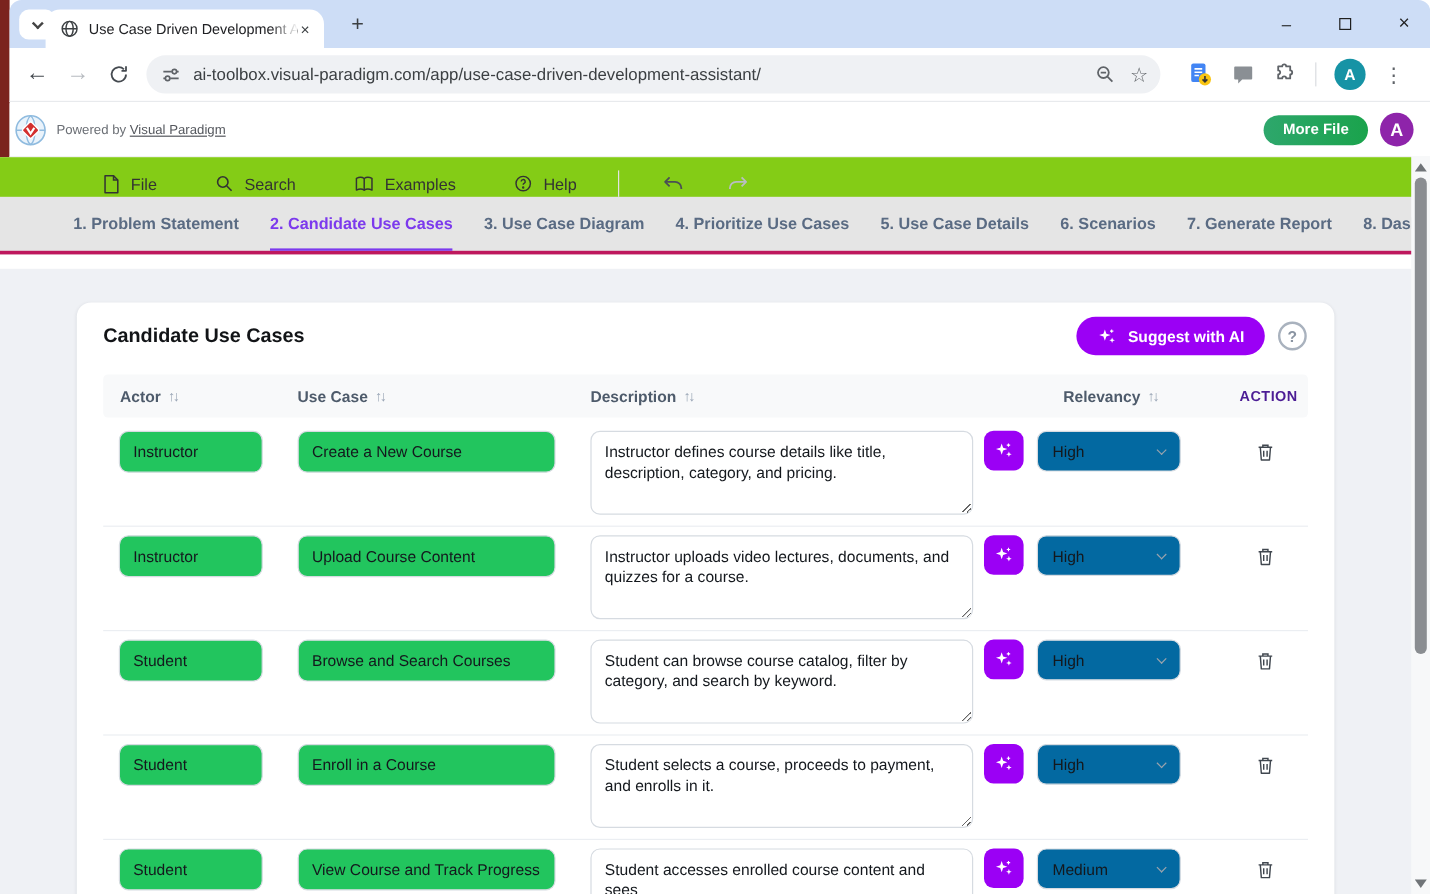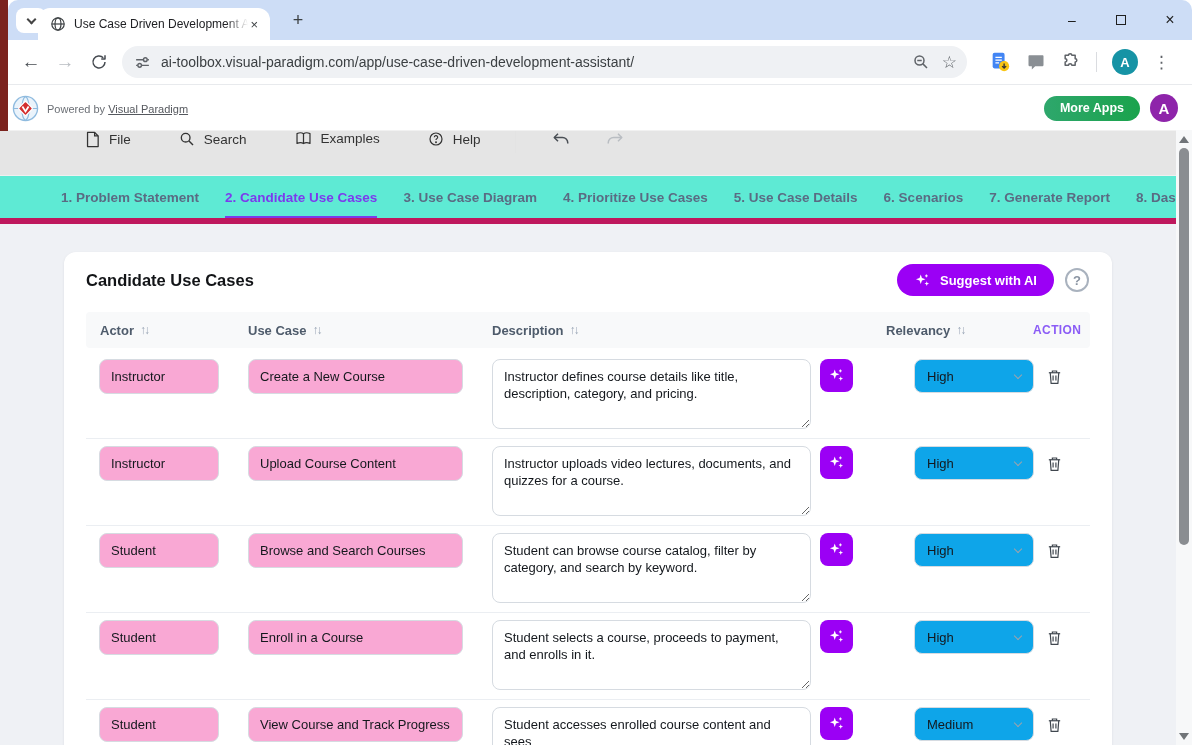--- a/index.html
+++ b/index.html
@@ -57,30 +57,30 @@
   .app-sub { font-size:11px; color:#6B6F75; margin-top:1px; }
   .app-sub a { color:#55585E; text-decoration:underline; cursor:pointer; }
   .more-apps { height:25px; padding:0 16px; border:none; border-radius:13px; cursor:pointer;
     background:linear-gradient(90deg, var(--green1,#2EA76C), var(--green2,#1AA34C));
     color:#fff; font-size:12.5px; font-weight:bold; font-family:inherit; }
   .hdr-avatar { width:28px; height:28px; border-radius:50%; background:var(--hdr-avatar,#8E24AA); color:#fff;
     font-size:15px; font-weight:bold; display:flex; align-items:center; justify-content:center;
     border:none; cursor:pointer; margin:0 14px 0 10px; }
 
   
-  .menubar { position:absolute; left:0; top:131px; right:0; height:45px; background:#e5e5e5;
-    border-bottom:1px solid #F0F0F0; display:flex; align-items:flex-start; padding-left:85px; }
+  .menubar { position:absolute; left:0; top:131px; right:0; height:45px; background:#84cc16;
+    border-bottom:1px solid #F0F0F0; display:flex; align-items:center; padding-left:85px; }
   .menu-item { display:flex; align-items:center; gap:9px; border:none; background:none; cursor:pointer;
     font-family:inherit; font-size:13.5px; color:#333; margin-right:48px; }
   .menu-sep { width:1px; height:22px; background:#E3E3E3; margin:0 0 0 -14px; }
   .undo-btn, .redo-btn { border:none; background:none; cursor:pointer; margin-left:36px; }
 
   
-  .steps { position:absolute; left:0; top:176px; right:0; height:48px; background:#5eead4;
-    border-bottom:6px solid #be185d; display:flex; align-items:stretch; padding-left:61px; gap:26px; }
+  .steps { position:absolute; left:0; top:164px; right:0; height:48px; background:#e5e5e5;
+    border-bottom:3px solid #be185d; display:flex; align-items:stretch; padding-left:61px; gap:26px; }
   .step { position:relative; display:flex; align-items:center; border:none; background:none; cursor:pointer;
     font-family:inherit; font-size:13.5px; font-weight:600; color:#5A6B83; white-space:nowrap; }
   .step.active { color:var(--step,#7C3AED); }
   .step.active::after { content:""; position:absolute; left:0; right:0; bottom:0; height:2px; background:var(--step,#7C3AED); }
 
   
   .content { position:absolute; left:0; top:224px; right:0; height:521px; background:#EFF1F5; }
   .card { position:absolute; left:64px; top:28px; width:1048px; height:620px; background:#fff;
     border-radius:12px; box-shadow:0 1px 3px rgba(16,24,40,.08); }
   .card-head { display:flex; align-items:center; padding:12px 23px 16px 22px; }
@@ -89,35 +89,35 @@
     color:#fff; font-family:inherit; font-size:13px; font-weight:bold; display:flex; align-items:center; gap:9px; cursor:pointer; }
   .help-circle { width:24px; height:24px; margin-left:11px; border:2px solid #A9B2BE; border-radius:50%;
     background:none; color:#8A94A2; font-size:13px; font-weight:bold; display:flex; align-items:center;
     justify-content:center; cursor:pointer; }
 
   .colheader { position:relative; margin:0 22px; height:36px; background:#F8F9FA; border-radius:4px; }
   .colheader .col { position:absolute; top:0; height:36px; display:flex; align-items:center; gap:6px;
     font-size:13px; font-weight:bold; color:#4E5B6B; cursor:pointer; background:none; border:none; font-family:inherit; }
   .sort-ic { color:#9AA6B6; font-size:12px; letter-spacing:-2px; }
   .col.c-actor { left:14px; } .col.c-usecase { left:162px; } .col.c-desc { left:406px; }
-  .col.c-relev { left:800px; } .col.c-action { left:947px; font-size:12px; color:#8b5cf6; letter-spacing:.4px; cursor:default; }
+  .col.c-relev { left:800px; } .col.c-action { left:947px; font-size:12px; color:#4c1d95; letter-spacing:.4px; cursor:default; }
 
   .rows { margin-top:4px; }
   .row { position:relative; height:87px; margin:0 22px; border-bottom:1px solid #EBEEF2; }
   .inp { position:absolute; top:7px; height:35px; border:1px solid #D6DBE1; border-radius:8px;
-    font-family:inherit; font-size:13px; color:#14181D; padding:0 11px; background:#f9a8d4; }
+    font-family:inherit; font-size:13px; color:#14181D; padding:0 11px; background:#22c55e; }
   .inp.actor { left:13px; width:120px; }
   .inp.usecase { left:162px; width:215px; }
   .desc { position:absolute; left:406px; top:7px; width:319px; height:70px; border:1px solid #D6DBE1;
     border-radius:8px; font-family:inherit; font-size:13px; line-height:1.33; color:#14181D;
     padding:8px 11px; resize:both; background:#fff; }
   .sparkle-btn { position:absolute; left:734px; top:7px; width:33px; height:33px; border:none; border-radius:8px;
     background:var(--ai,#9B00F5); display:flex; align-items:center; justify-content:center; cursor:pointer; }
-  .select { position:absolute; left:828px; top:7px; width:120px; height:34px; border:1px solid #D6DBE1;
-    border-radius:8px; background:#0ea5e9; display:flex; align-items:center; padding:0 12px; cursor:pointer; }
+  .select { position:absolute; left:778px; top:7px; width:120px; height:34px; border:1px solid #D6DBE1;
+    border-radius:8px; background:#0369a1; display:flex; align-items:center; padding:0 12px; cursor:pointer; }
   .sel-val { flex:1; font-size:13px; color:#14181D; }
   .select .chev { border-color:#9AA3AD; width:6px; height:6px; border-width:1.5px; }
   .trash { position:absolute; left:956px; top:13px; width:24px; height:24px; border:none; background:none;
     cursor:pointer; display:flex; align-items:center; justify-content:center; }
 
   
   .scrollbar { position:absolute; right:0; top:130px; width:16px; height:615px; background:#F7F8F9; }
   .sb-up, .sb-down { position:absolute; left:0; width:16px; height:14px; border:none; background:none; cursor:pointer; }
   .sb-up { top:2px; } .sb-down { bottom:2px; }
   .tri-up { display:block; margin:0 auto; width:0; height:0; border-left:5px solid transparent;
@@ -222,21 +222,21 @@
         <rect x="8.6" y="8.6" width="10.8" height="10.8" rx="1.5" transform="rotate(45 14 14)" fill="#D32F2F" stroke="#fff" stroke-width="1.2"></rect>
         <path d="M10.8 12l3.2 5 3.2-5" fill="none" stroke="#fff" stroke-width="1.8"></path>
       </svg>
     </span>
     <div class="app-titles">
       <div class="app-sub">
         <span>Powered by</span>
         <a>Visual Paradigm</a>
       </div>
     </div>
-    <button class="more-apps">More Apps</button>
+    <button class="more-apps">More File</button>
     <button class="hdr-avatar">A</button>
   </div>
 
   <div class="menubar">
     <button class="menu-item">
       <span>
         <svg width="15" height="17" viewBox="0 0 20 24" fill="none" stroke="#333" stroke-width="1.8">
           <path d="M3 2h10l5 5v15H3z" stroke-linejoin="round"></path>
             <path d="M13 2v5h5"></path>
         </svg>

